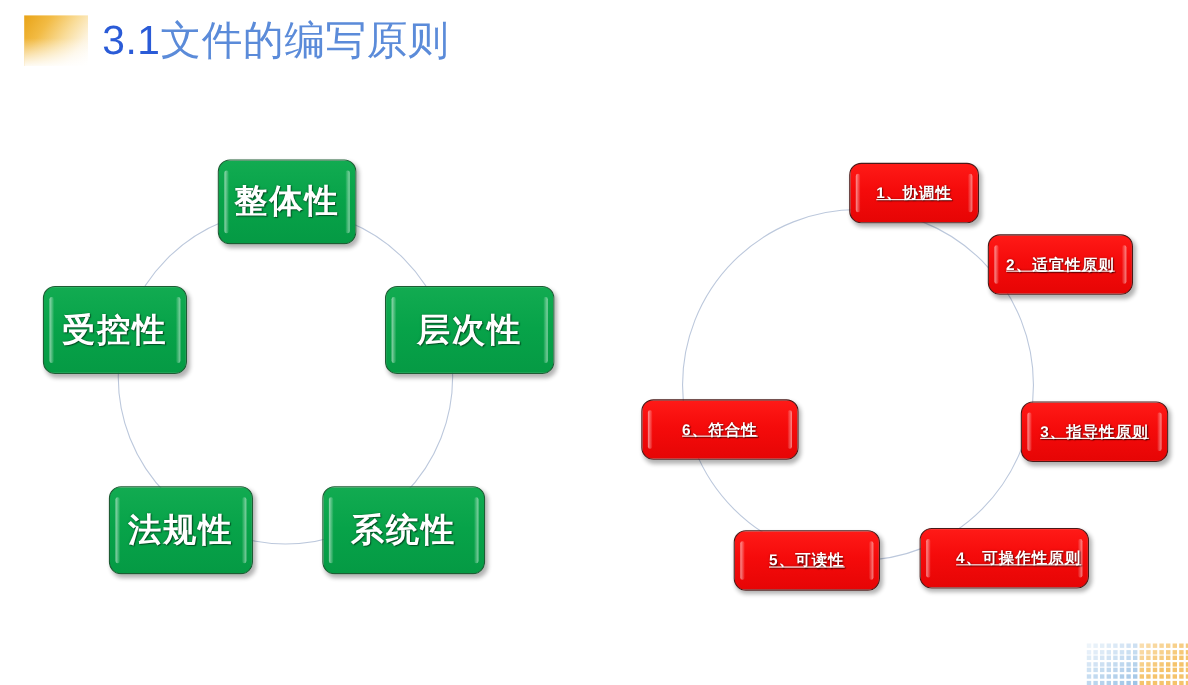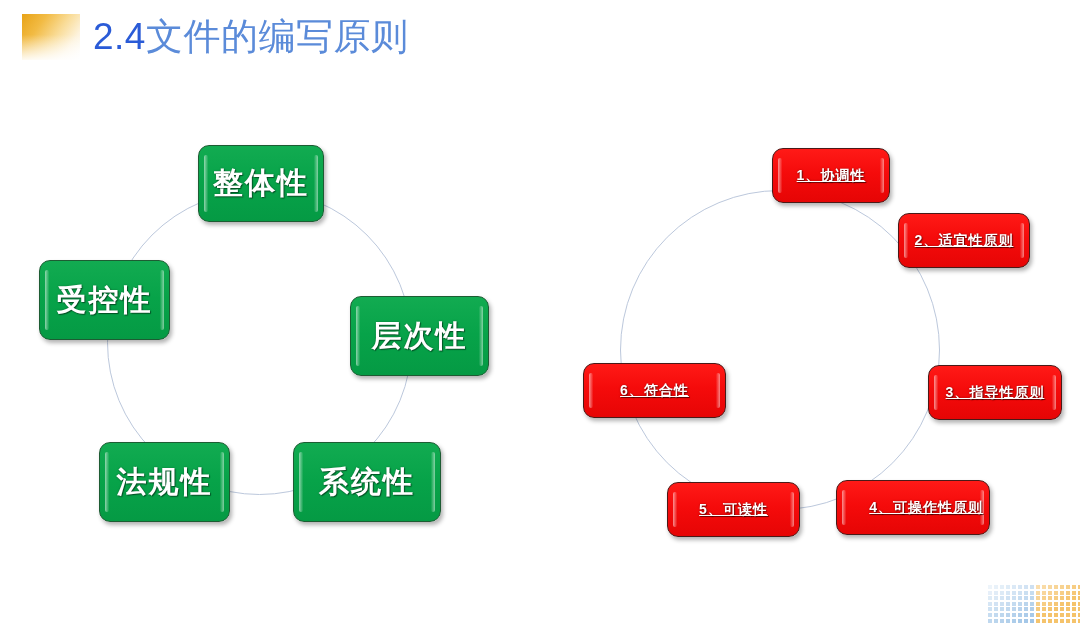--- a/index.html
+++ b/index.html
@@ -80,32 +80,32 @@
   .dotgrid{position:absolute;z-index:1;}
   .dot{position:absolute;width:4px;height:4px;}
 </style>
 </head>
 <body>
 
 <div id="slide">
 
   <div class="title-accent"></div>
   <div class="page-title">
-    <span class="num">2.4</span><span>文件的编写原则</span>
+    <span class="num">3.1</span><span>文件的编写原则</span>
   </div>
 
   <div class="diagram" style="left:0px;top:0px;width:540px;height:623px;">
 
     <div class="ring" style="left:107px;top:190px;width:305px;height:305px;"></div>
 
     <div class="node green" style="left:198px;top:145px;width:126px;height:77px;">
       <span class="lbl">整体性</span>
     </div>
 
-    <div class="node green" style="left:350px;top:260px;width:139px;height:80px;margin-top:36px;">
+    <div class="node green" style="left:350px;top:260px;width:154px;height:80px;">
       <span class="lbl">层次性</span>
     </div>
 
     <div class="node green" style="left:293px;top:442px;width:148px;height:80px;">
       <span class="lbl">系统性</span>
     </div>
 
     <div class="node green" style="left:39px;top:260px;width:131px;height:80px;">
       <span class="lbl">受控性</span>
     </div>

